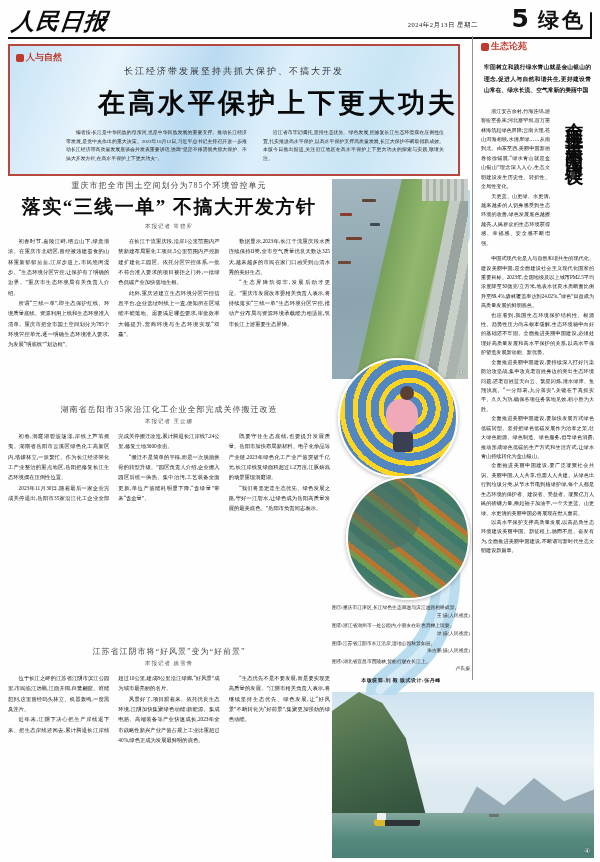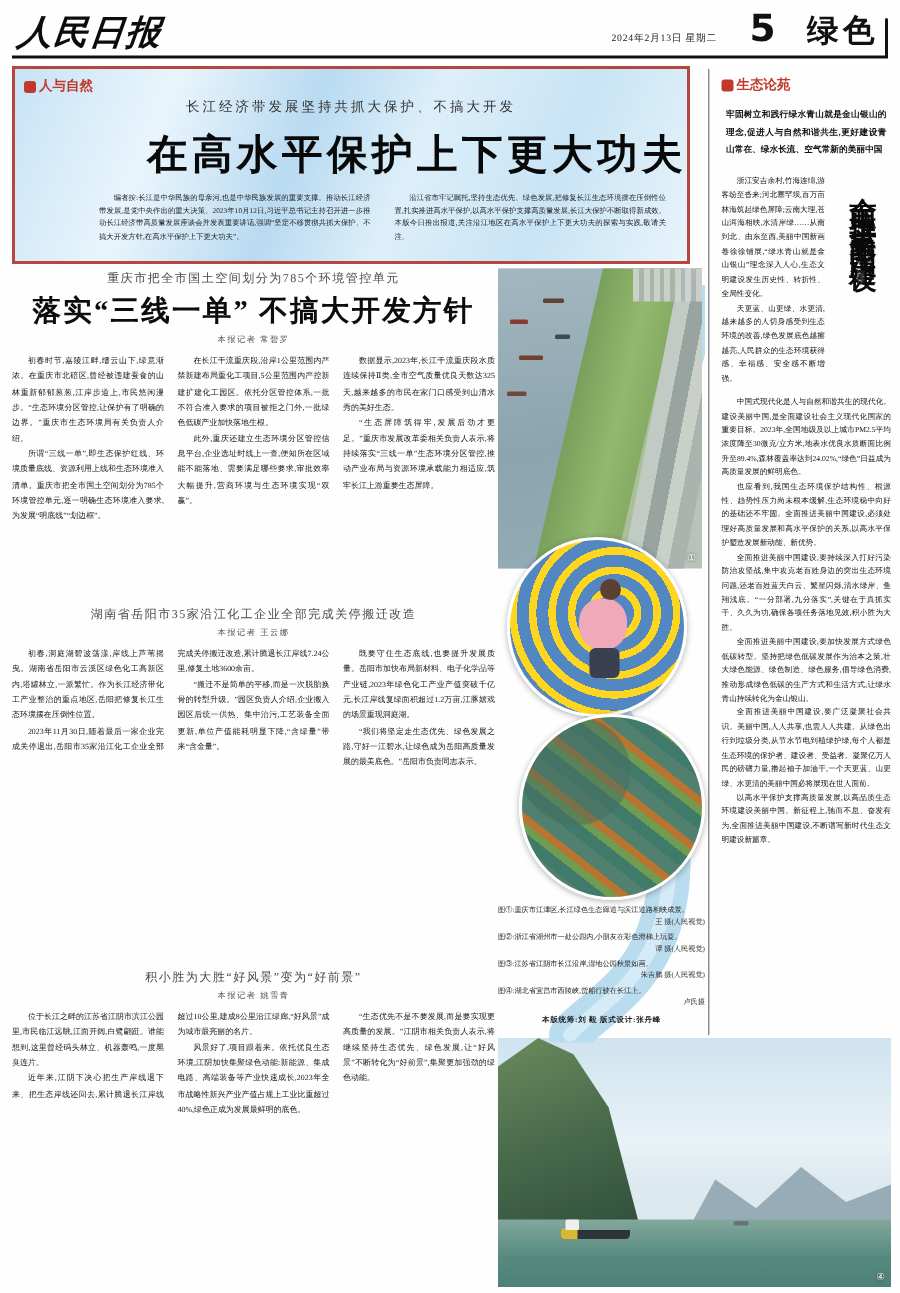--- a/index.html
+++ b/index.html
@@ -15,21 +15,21 @@
     font-family:"DejaVu Serif","Liberation Serif",serif;
     font-weight:bold; font-style:italic; font-size:23px; letter-spacing:1px; color:#0c0c0c;
     transform:skewX(-6deg);
   }
   .masthead-date {
     position:absolute; right:122px; top:21px;
     font-size:6.5px; color:#222; letter-spacing:.5px;
   }
   .masthead-page { position:absolute; right:14px; top:4px; display:flex; align-items:baseline; gap:9px; }
   .masthead-page .num { font-family:"DejaVu Sans","Liberation Sans",sans-serif; font-size:25px; font-weight:700; }
-  .masthead-page .sec { font-family:"DejaVu Sans","Liberation Sans",sans-serif; font-size:21px; font-weight:700; letter-spacing:3px;margin-left:12px; }
+  .masthead-page .sec { font-family:"DejaVu Sans","Liberation Sans",sans-serif; font-size:21px; font-weight:700; letter-spacing:3px; }
   .masthead-rule { position:absolute; left:8px; right:8px; top:37px; height:2px; background:#111; }
   .masthead-hook { position:absolute; right:8px; top:12px; width:2px; height:26px; background:#111; border-radius:2px; }
 
   
   .feature {
     position:absolute; left:8px; top:44px; width:452px; height:132px;
     border:2.5px solid #b5473f;
     background:linear-gradient(112deg,#c7e3f6 0%,#e9f5fc 22%,#b9daf1 42%,#ddeffa 58%,#c8e4f5 78%,#e8f4fb 100%);
   }
   .feature-label { position:absolute; left:6px; top:5px; display:flex; align-items:center; gap:2px;
@@ -105,21 +105,21 @@
     clip-path:polygon(0 100%,14% 34%,34% 70%,56% 18%,78% 62%,100% 40%,100% 100%); }
   .pb-water { position:absolute; left:0; bottom:0; width:100%; height:27%;
     background:linear-gradient(#83a89d,#578a7f 55%,#4d8076); }
   .pb-ship { position:absolute; left:16%; bottom:19%; width:46px; height:12px; }
   .pb-hull { position:absolute; left:0; bottom:0; width:100%; height:6px; background:#2d3336; border-radius:0 0 3px 2px; }
   .pb-bow { position:absolute; left:0; bottom:0; width:11px; height:7px; background:#d9b830; border-radius:2px 0 0 2px; }
   .pb-cabin { position:absolute; left:3px; bottom:6px; width:9px; height:7px; background:#eef0ee; border-radius:1px; }
   .pb-farship { position:absolute; left:60%; bottom:25%; width:10px; height:3px; background:#6a7377; border-radius:1px; }
 
   
-  .eco { position:absolute; left:472px; top:46px; width:122px; height:644px;
+  .eco { position:absolute; left:472px; top:36px; width:122px; height:644px;
     border-left:1px solid #8f8f8f; padding-left:8px; }
   .eco-label { display:flex; align-items:center; gap:2px; color:#c0392b; font-weight:bold;
     font-size:9px; font-family:"DejaVu Sans","Liberation Sans",sans-serif; margin-top:4px; }
   .eco-intro { margin-top:9px; font-weight:bold; font-size:5.8px; line-height:2.0;
     text-align:justify; color:#101010; padding:0 3px; }
   .eco-mid { display:flex; margin-top:10px; }
   .eco-body-top { flex:1; font-size:5.1px; line-height:1.85; text-align:justify; padding-right:4px; }
   .eco-body-top p, .eco-body-rest p { text-indent:2em; margin:0; }
   .eco-title-wrap { width:40px; display:flex; flex-direction:column; align-items:center; }
   .eco-headline { writing-mode:vertical-rl; font-family:"DejaVu Sans","Liberation Sans",sans-serif;
@@ -174,21 +174,21 @@
     <div class="art-body">
         <p>初春,洞庭湖碧波荡漾,岸线上芦苇摇曳。湖南省岳阳市云溪区绿色化工高新区内,塔罐林立,一派繁忙。作为长江经济带化工产业整治的重点地区,岳阳把修复长江生态环境摆在压倒性位置。</p>
         <p>2023年11月30日,随着最后一家企业完成关停退出,岳阳市35家沿江化工企业全部完成关停搬迁改造,累计腾退长江岸线7.24公里,修复土地3600余亩。</p>
         <p>“搬迁不是简单的平移,而是一次脱胎换骨的转型升级。”园区负责人介绍,企业搬入园区后统一供热、集中治污,工艺装备全面更新,单位产值能耗明显下降,“含绿量”带来“含金量”。</p>
         <p>既要守住生态底线,也要提升发展质量。岳阳市加快布局新材料、电子化学品等产业链,2023年绿色化工产业产值突破千亿元,长江岸线复绿面积超过1.2万亩,江豚嬉戏的场景重现洞庭湖。</p>
         <p>“我们将坚定走生态优先、绿色发展之路,守好一江碧水,让绿色成为岳阳高质量发展的最美底色。”岳阳市负责同志表示。</p>
       </div>
   </div>
 
   <div class="article" id="article-3">
-    <div class="art-kicker">积小胜为大胜“好风景”变为“好前景”</div>
+    <div class="art-kicker">江苏省江阴市将“好风景”变为“好前景”</div>
     <div class="art-byline">本报记者  姚雪青</div>
     <div class="art-body">
         <p>位于长江之畔的江苏省江阴市滨江公园里,市民临江远眺,江面开阔,白鹭翩跹。谁能想到,这里曾经码头林立、机器轰鸣,一度黑臭连片。</p>
         <p>近年来,江阴下决心把生产岸线退下来、把生态岸线还回去,累计腾退长江岸线超过10公里,建成8公里沿江绿廊,“好风景”成为城市最亮丽的名片。</p>
         <p>风景好了,项目跟着来。依托优良生态环境,江阴加快集聚绿色动能:新能源、集成电路、高端装备等产业快速成长,2023年全市战略性新兴产业产值占规上工业比重超过40%,绿色正成为发展最鲜明的底色。</p>
         <p>“生态优先不是不要发展,而是要实现更高质量的发展。”江阴市相关负责人表示,将继续坚持生态优先、绿色发展,让“好风景”不断转化为“好前景”,集聚更加强劲的绿色动能。</p>
       </div>
   </div>
 
   <svg class="ribbon-svg" width="140" height="505" viewBox="0 0 140 505">

